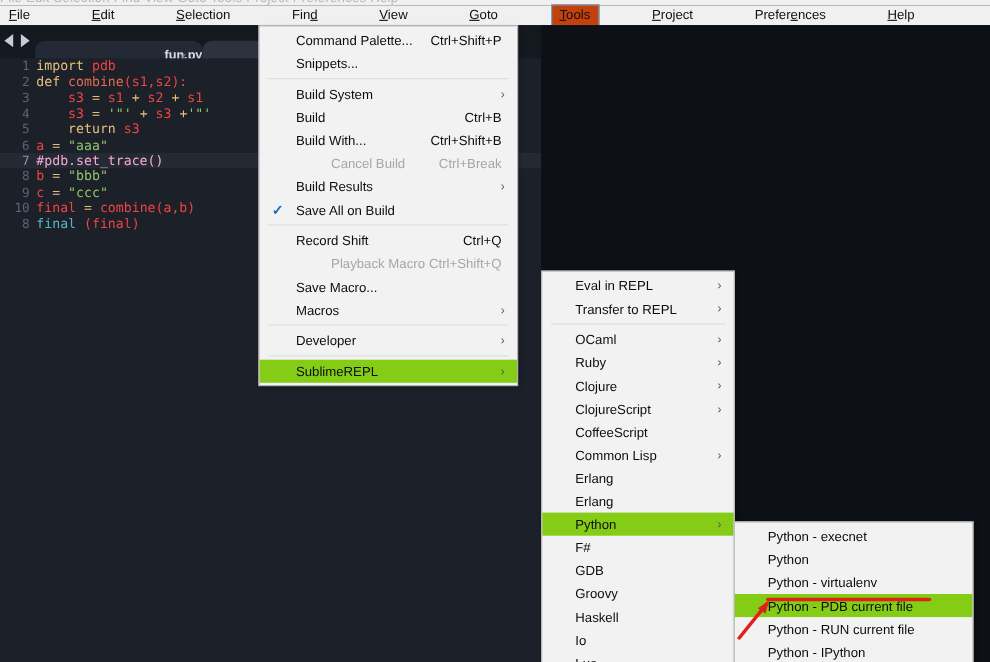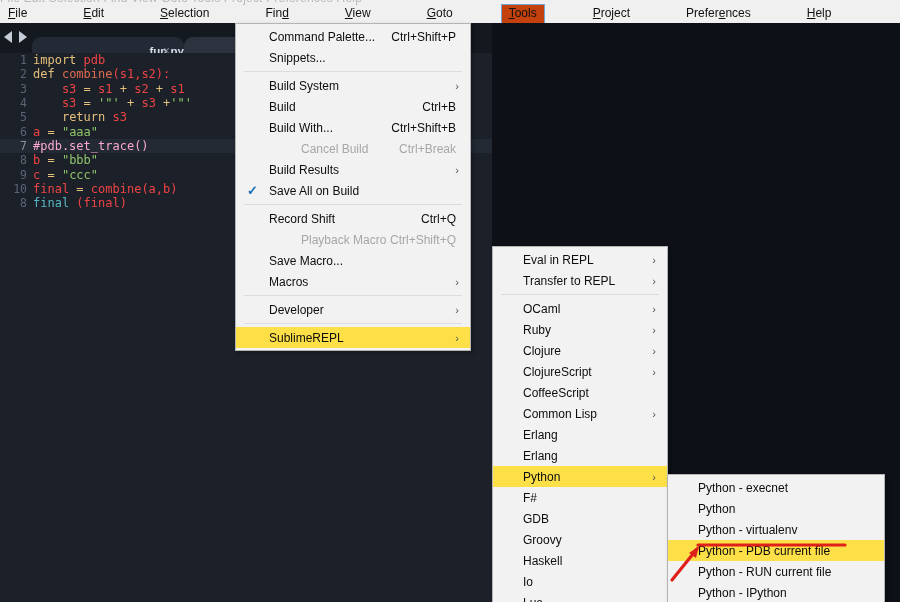--- a/index.html
+++ b/index.html
@@ -113,21 +113,21 @@
     box-shadow:2px 2px 4px rgba(0,0,0,.28);
     box-sizing:border-box;
     padding:2px 0;
   }
   .mi{
     position:relative;height:21px;display:flex;align-items:center;
     font-size:12px;color:#0d0d0d;white-space:nowrap;
     padding-left:33px;padding-right:12px;
     cursor:default;box-sizing:border-box;
   }
-  .mi.sel{background:#fde047;}
+  .mi.sel{background:#84cc16;}
   .mi.dis{color:#a6a6a6;margin-left:32px;}
   .mi .accel{
     position:absolute;right:14px;top:0;height:21px;
     display:flex;align-items:center;font-size:12px;color:#0d0d0d;
   }
   .mi.dis .accel{color:#a6a6a6;text-align:center;}
   .mi .arrow{
     position:absolute;right:11px;top:0;height:21px;
     display:flex;align-items:center;font-size:11px;color:#555;
   }

